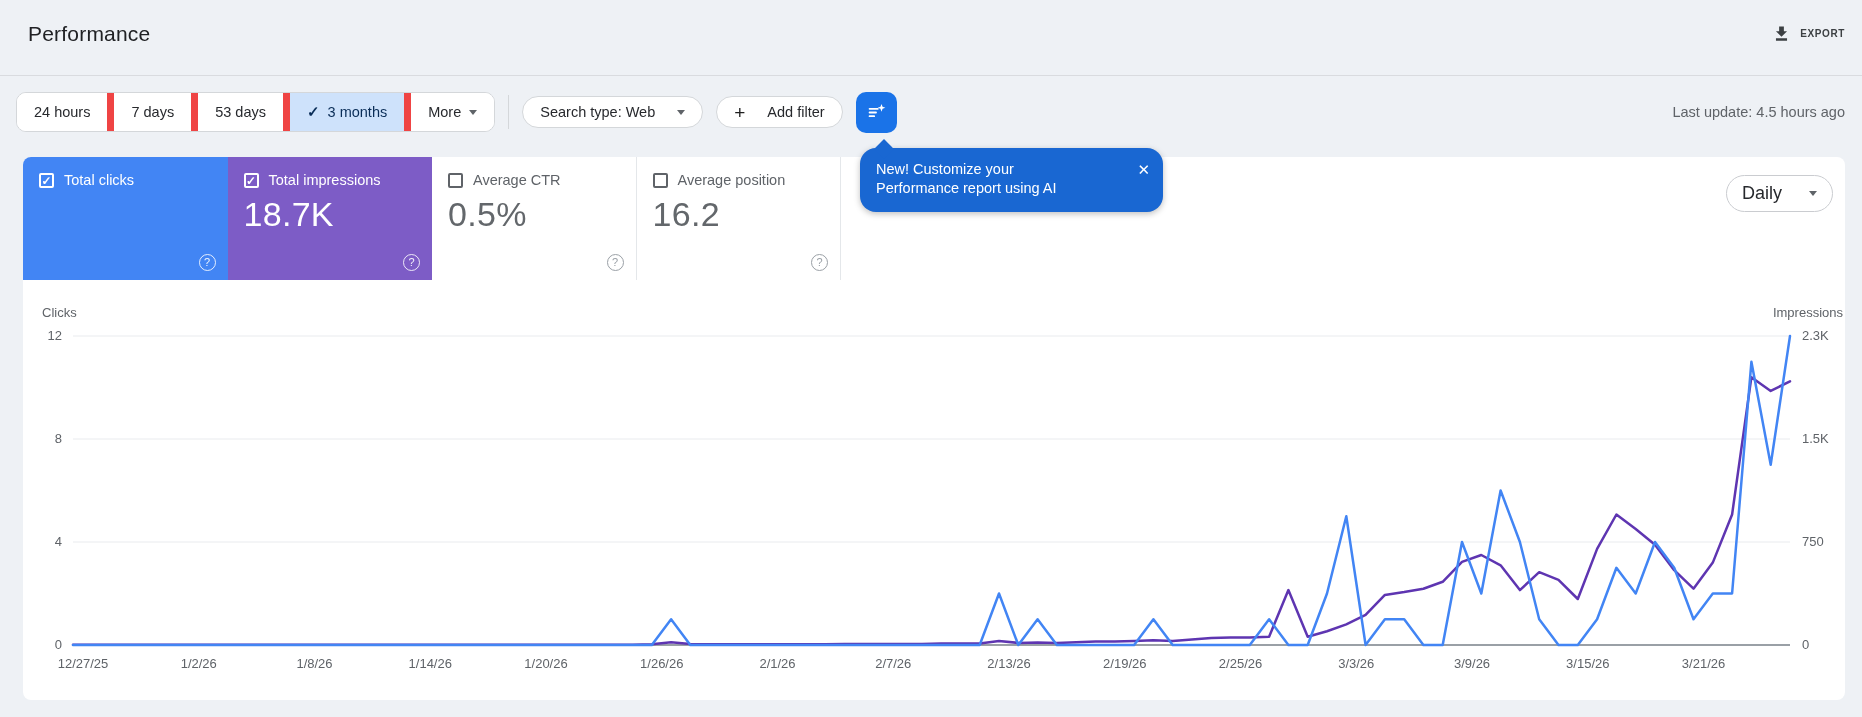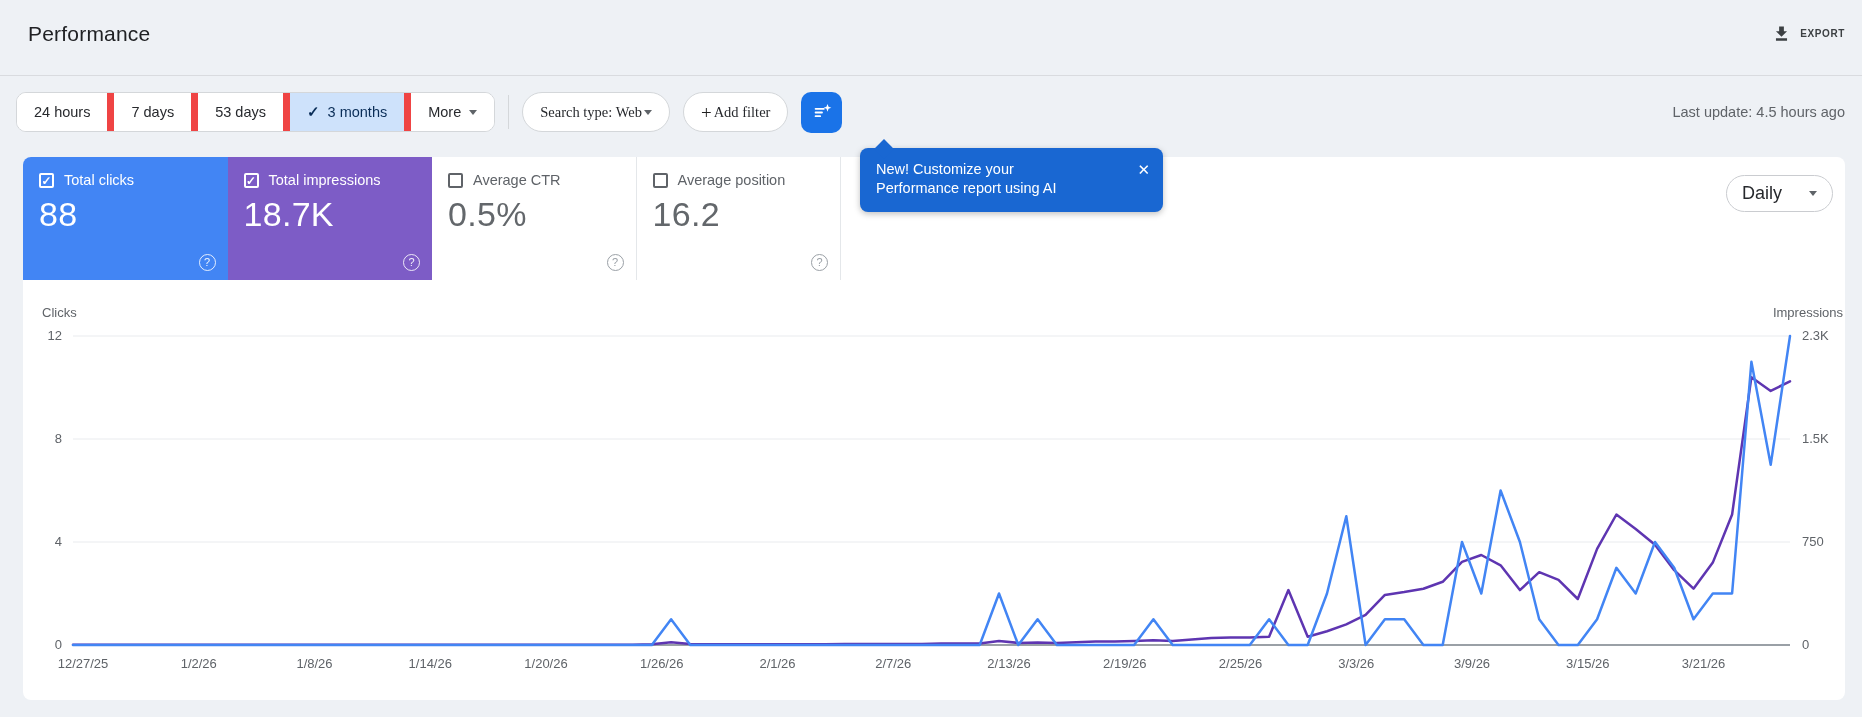--- a/index.html
+++ b/index.html
@@ -15,27 +15,27 @@
 
   
   .toolbar { position:absolute; left:16px; top:92px; height:40px; display:flex; align-items:center; gap:13px; }
   .seg-group { display:flex; align-items:stretch; height:40px; background:#fff; border:1px solid #d4d7da; border-radius:10px; overflow:hidden; }
   .seg { display:flex; align-items:center; gap:8px; padding:0 17px; background:#fff; border:none; border-left:7px solid #ef4444; font-family:inherit; font-size:14.5px; font-weight:500; color:#27292d; cursor:pointer; }
   .seg:first-child { border-left:none; }
   .seg.selected { background:#cee2fb; color:#0a2d57; }
   .seg .check { font-size:15px; font-weight:700; }
   .caret { width:0; height:0; border-left:4.5px solid transparent; border-right:4.5px solid transparent; border-top:5.5px solid #5f6368; display:inline-block; }
   .vdiv { width:1px; height:34px; background:#d4d7da; }
-  .pill { display:flex; align-items:center; gap:2px; height:40px; padding:0 17px; background:#fff; border:1px solid #d4d7da; border-radius:20px; font-family:Liberation Serif, serif; font-size:14.5px; font-weight:500; color:#27292d; cursor:pointer; }
+  .pill { display:flex; align-items:center; gap:22px; height:32px; padding:0 17px; background:#fff; border:1px solid #d4d7da; border-radius:20px; font-family:Liberation Sans, sans-serif; font-size:14.5px; font-weight:500; color:#27292d; cursor:pointer; }
   .pill .plus { font-size:19px; font-weight:400; line-height:1; color:#1f1f1f; }
   .ai-btn { width:41px; height:41px; border:none; border-radius:10px; background:#1a73e8; display:flex; align-items:center; justify-content:center; cursor:pointer; }
   .last-update { position:absolute; right:17px; top:104px; font-size:14.5px; color:#5f6368; }
 
   
-  .ai-tooltip { position:absolute; left:860px; top:148px; width:303px; height:64px; background:#1967d2; border-radius:8px; padding:12px 16px; z-index:6; box-shadow:0 2px 6px rgba(0,0,0,.25); }
+  .ai-tooltip { position:absolute; left:860px; top:148px; width:303px; height:64px; background:#1967d2; border-radius:16px; padding:12px 16px; z-index:6; box-shadow:0 2px 6px rgba(0,0,0,.25); }
   .tt-caret { position:absolute; left:17px; top:-6px; width:14px; height:14px; background:#1967d2; transform:rotate(45deg); }
   .tt-text { color:#fff; font-size:14.5px; line-height:19px; }
   .tt-close { position:absolute; right:13px; top:13px; background:none; border:none; color:#fff; font-size:15px; cursor:pointer; font-family:inherit; }
 
   
   .panel { position:absolute; left:23px; top:157px; width:1822px; height:543px; background:#fff; border-radius:8px; overflow:hidden; }
   .cards { display:flex; }
   .metric-card { position:relative; width:204.5px; height:123px; padding:15px 16px; background:#fff; }
   .metric-card.b3, .metric-card.b4 { border-right:1px solid #e4e7ea; }
   .metric-card .row { display:flex; align-items:center; gap:10px; }
@@ -121,21 +121,20 @@
     <button class="tt-close">✕</button>
   </div>
 
   <div class="panel">
     <div class="cards">
       <div class="metric-card b1 colored" style="background: rgb(66, 133, 244);">
         <div class="row">
           <span class="cb">✓</span>
           <span class="lbl">Total clicks</span>
         </div>
-        <div class="val">88</div>
         <span class="help">?</span>
       </div>
       <div class="metric-card b2 colored" style="background: rgb(125, 92, 198);">
         <div class="row">
           <span class="cb">✓</span>
           <span class="lbl">Total impressions</span>
         </div>
         <div class="val">18.7K</div>
         <span class="help">?</span>
       </div>

